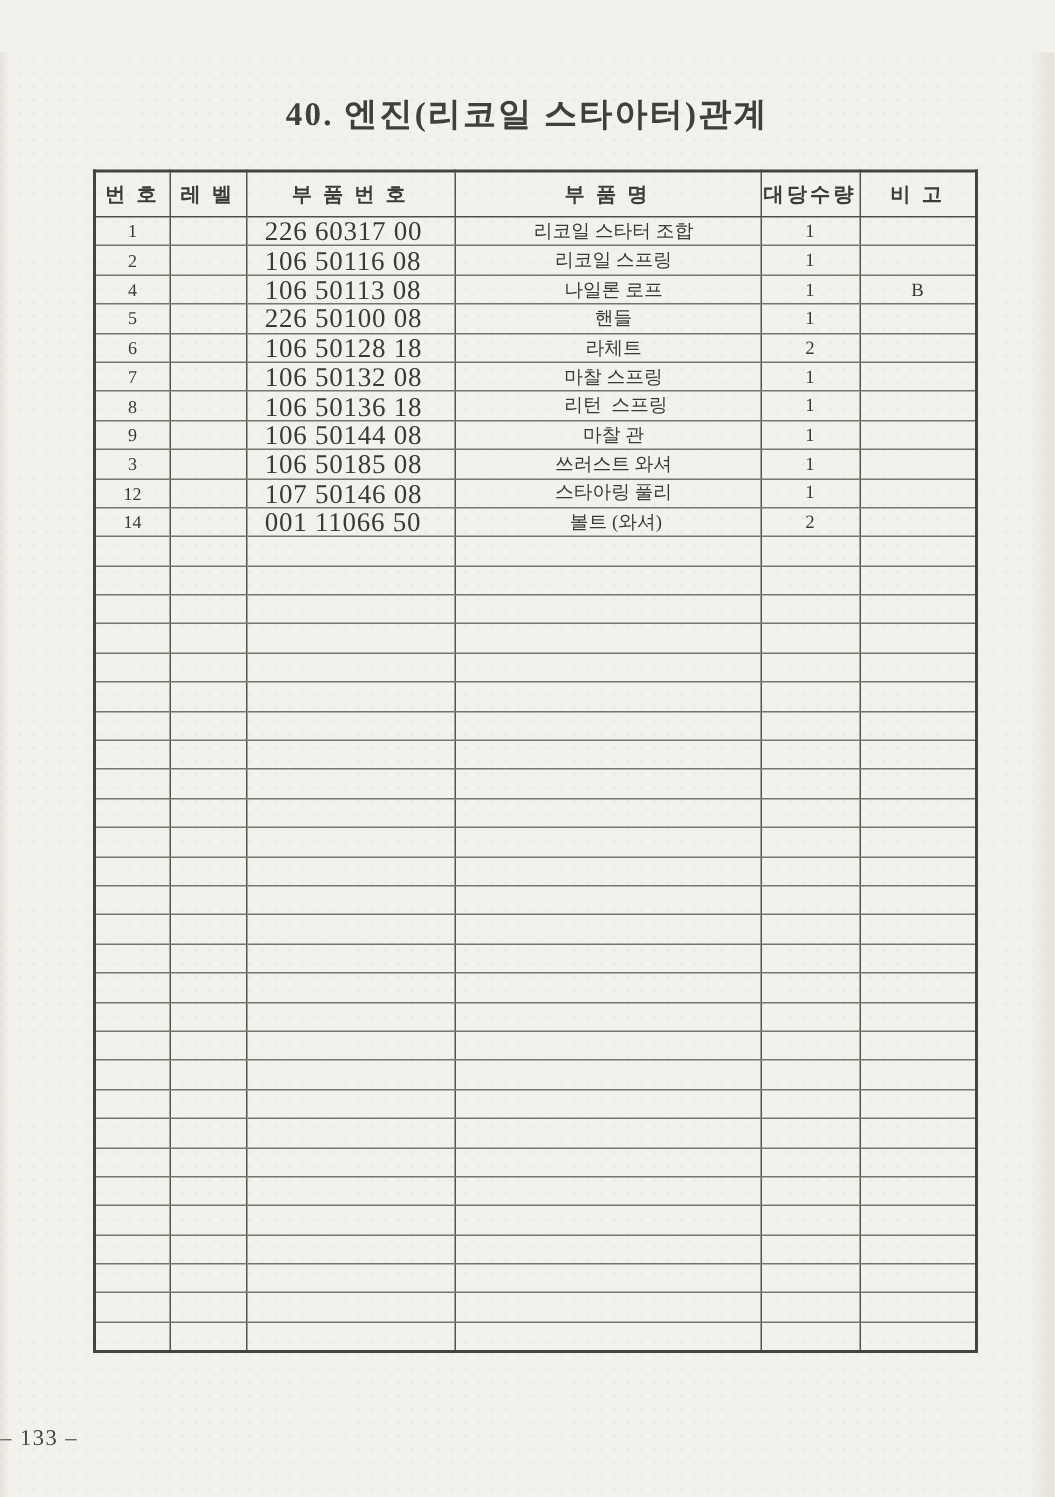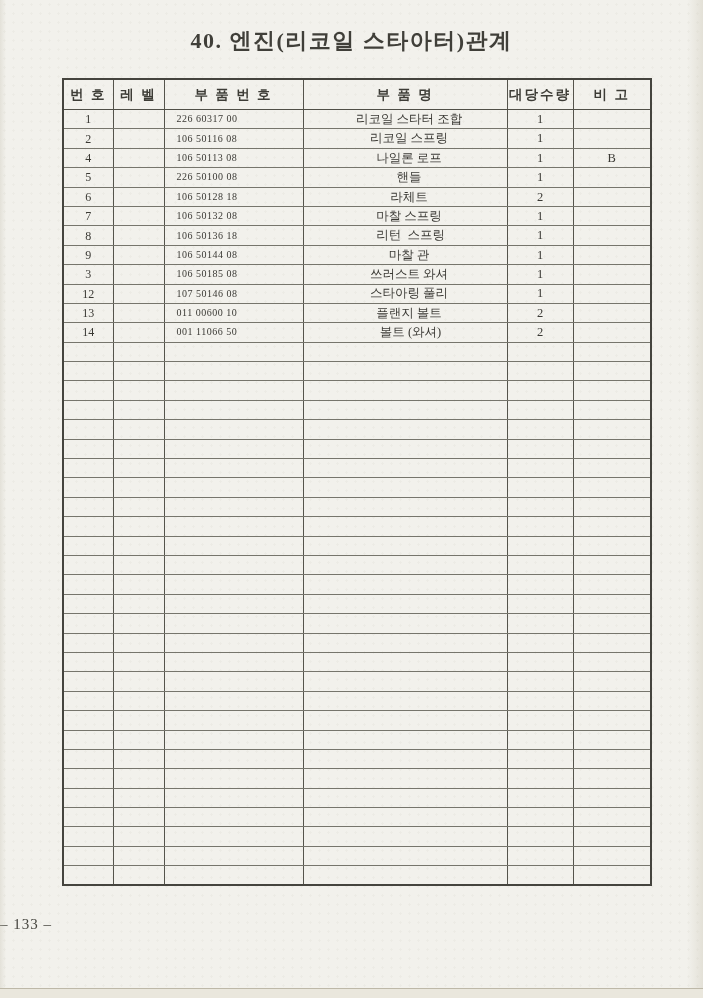--- a/index.html
+++ b/index.html
@@ -9,20 +9,21 @@
     font-family: "Liberation Serif", "DejaVu Serif", serif;
     color: #3a3934;
     position: relative;
     overflow: hidden;
   }
   .page {
     position: absolute; inset: 0;
     background:
       radial-gradient(rgba(130,125,105,0.05) 1px, transparent 1.2px);
     background-size: 9px 9px;
+    margin-top: 35px;
   }
   .title {
     position: absolute;
     top: 26px; left: 0; width: 100%;
     text-align: center;
     font-size: 22px;
     font-weight: bold;
     letter-spacing: 1.5px;
     color: #403f39;
   }
@@ -57,21 +58,21 @@
     font-size: 12.5px;
     line-height: 1;
     vertical-align: middle;
     padding: 0;
     color: #3a3934;
   }
   td.col-no   { text-align: center; font-size: 12px; }
   td.col-level{ text-align: center; }
   td.col-partno {
     text-align: left; padding-left: 12px;
-    font-size: 10px; letter-spacing: 0.5px;
+    font-size: 18px; letter-spacing: 0.5px;
   }
   td.col-name { text-align: center; padding-left: 8px; white-space: pre; }
   td.col-qty  { text-align: center; }
   td.col-remark { text-align: center; font-size: 12.5px; }
   .pagenum {
     position: absolute;
     top: 916px; left: 0; width: 100%;
     text-align: left;
     font-size: 15px;
     letter-spacing: 1px;
@@ -193,28 +194,20 @@
         </tr>
         <tr>
           <td class="col-no">12</td>
           <td class="col-level"></td>
           <td class="col-partno">107 50146 08</td>
           <td class="col-name">스타아링 풀리</td>
           <td class="col-qty">1</td>
           <td class="col-remark"></td>
         </tr>
         <tr>
-          <td class="col-no">13</td>
-          <td class="col-level"></td>
-          <td class="col-partno">011 00600 10</td>
-          <td class="col-name">플랜지 볼트</td>
-          <td class="col-qty">2</td>
-          <td class="col-remark"></td>
-        </tr>
-        <tr>
           <td class="col-no">14</td>
           <td class="col-level"></td>
           <td class="col-partno">001 11066 50</td>
           <td class="col-name"> 볼트 (와셔)</td>
           <td class="col-qty">2</td>
           <td class="col-remark"></td>
         </tr>
         <tr>
           <td class="col-no"></td>
           <td class="col-level"></td>

